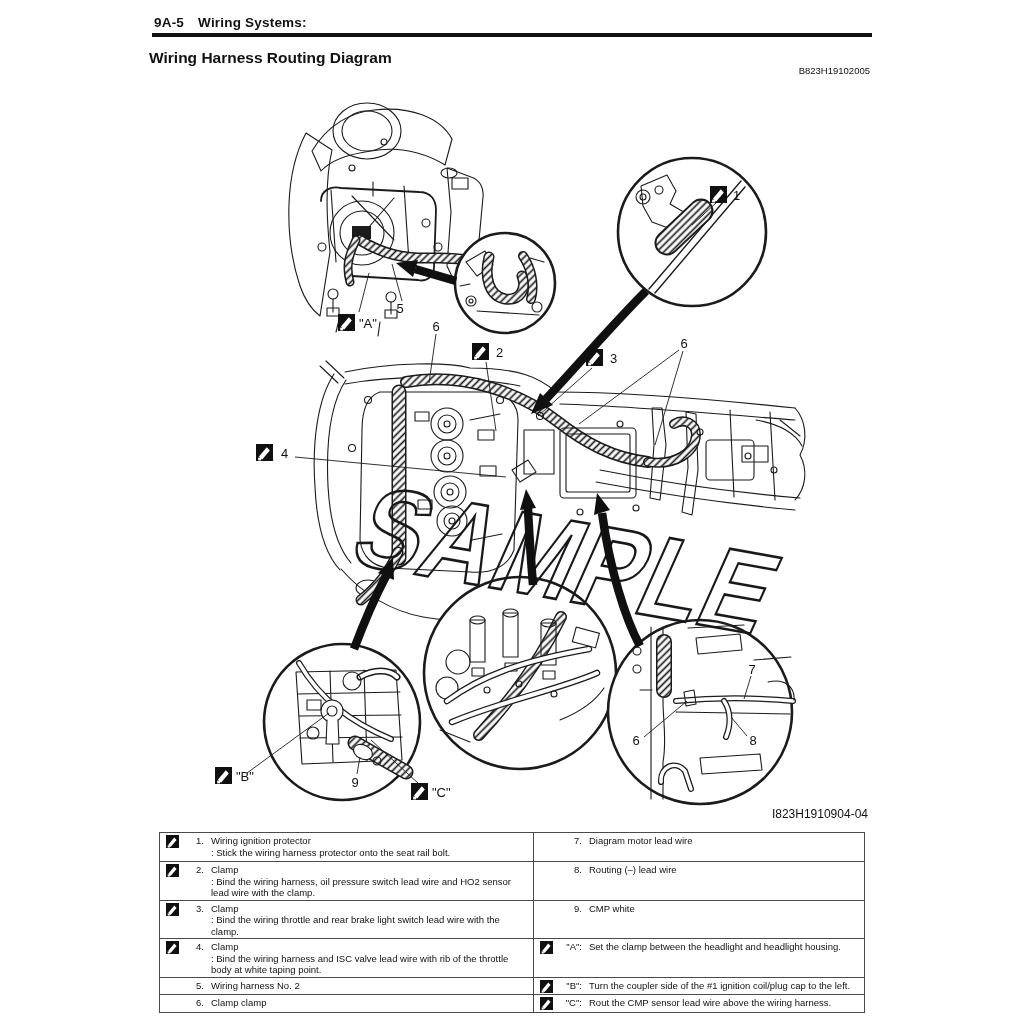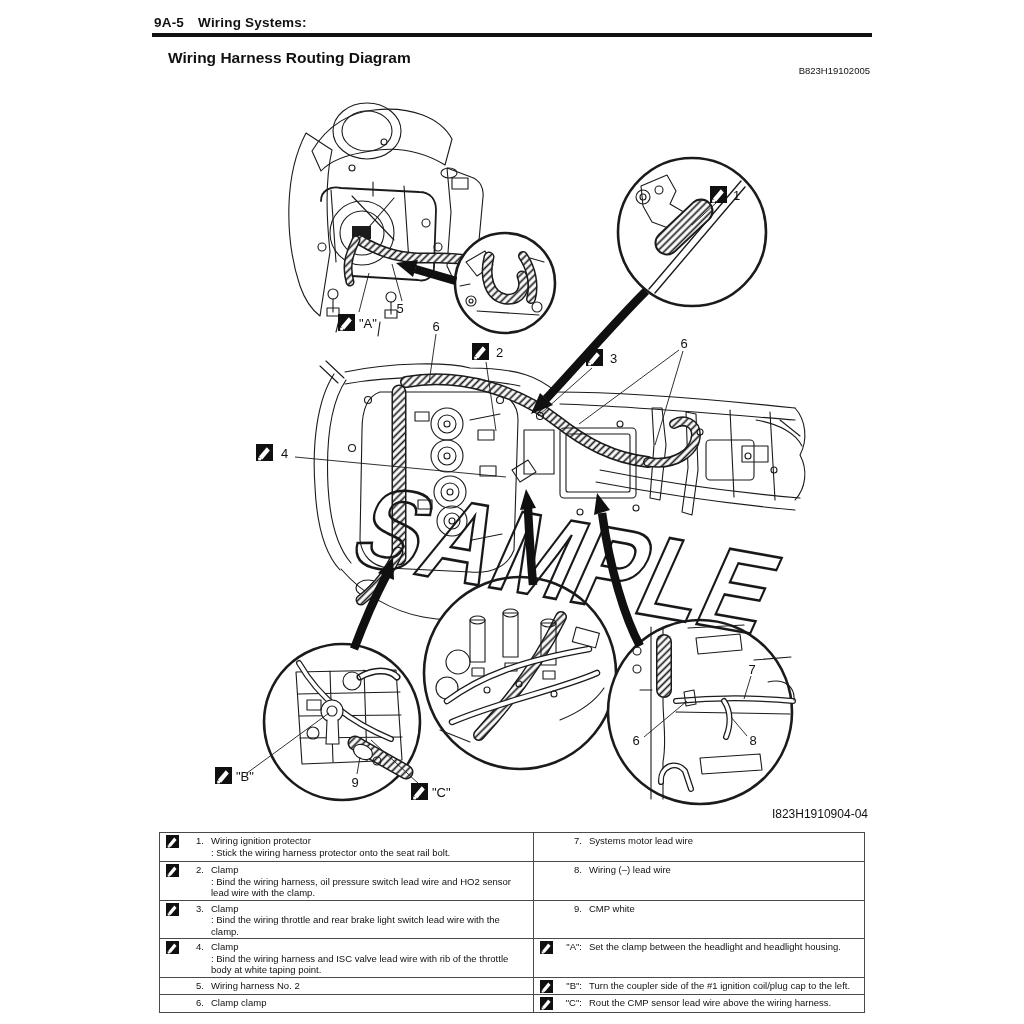--- a/index.html
+++ b/index.html
@@ -1,21 +1,21 @@
 <!DOCTYPE html>
 <html><head>
 <meta charset="utf-8">
 <style>
   html,body{margin:0;padding:0;background:#fff;}
   body{width:1024px;height:1024px;position:relative;overflow:hidden;
        font-family:"Liberation Sans",sans-serif;color:#111;}
   .hdr{position:absolute;left:154px;top:15px;font-size:13.5px;font-weight:bold;letter-spacing:.2px;}
   .hdr .code{margin-right:14px;}
   .rule{position:absolute;left:152px;top:33px;width:720px;height:3.5px;background:#111;}
-  .title{position:absolute;left:168px;top:49px;font-size:15.5px;font-weight:bold;}
+  .title{position:absolute;left:149px;top:49px;font-size:15.5px;font-weight:bold;}
   .doccode{position:absolute;right:154px;top:65px;font-size:9.5px;}
   .figcode{position:absolute;right:156px;top:807px;font-size:12px;}
   svg text{font-family:"Liberation Sans",sans-serif;}
 
   
   .legend{position:absolute;left:159px;top:832px;width:705px;border-collapse:collapse;
           font-size:9.5px;line-height:11.5px;table-layout:fixed;}
   .legend td{border:1px solid #4a4a4a;vertical-align:top;padding:2px 4px 1px 6px;overflow:hidden;}
   .legend col.c1{width:374px;} .legend col.c2{width:331px;}
   tr.r1{height:29px;} tr.r2{height:37px;} tr.r3{height:35px;}
@@ -335,21 +335,21 @@
             </div>
     </div>
         </td>
     <td>
           <div class="lrow">
       <span class="ticon hid">
               <svg width="13" height="13"></svg>
             </span>
       <span class="lnum wide">7.</span>
       <div class="ltxt">
-              <div>Systems motor lead wire</div>
+              <div>Diagram motor lead wire</div>
             </div>
     </div>
         </td>
   </tr>
   <tr class="r2">
     <td>
           <div class="lrow">
       <span class="ticon">
               <svg width="13" height="13" viewBox="0 0 17 17">
                 <rect width="17" height="17" fill="#101010"></rect>
@@ -364,21 +364,21 @@
             </div>
     </div>
         </td>
     <td>
           <div class="lrow">
       <span class="ticon hid">
               <svg width="13" height="13"></svg>
             </span>
       <span class="lnum wide">8.</span>
       <div class="ltxt">
-              <div>Wiring (–) lead wire</div>
+              <div>Routing (–) lead wire</div>
             </div>
     </div>
         </td>
   </tr>
   <tr class="r3">
     <td>
           <div class="lrow">
       <span class="ticon">
               <svg width="13" height="13" viewBox="0 0 17 17">
                 <rect width="17" height="17" fill="#101010"></rect>

